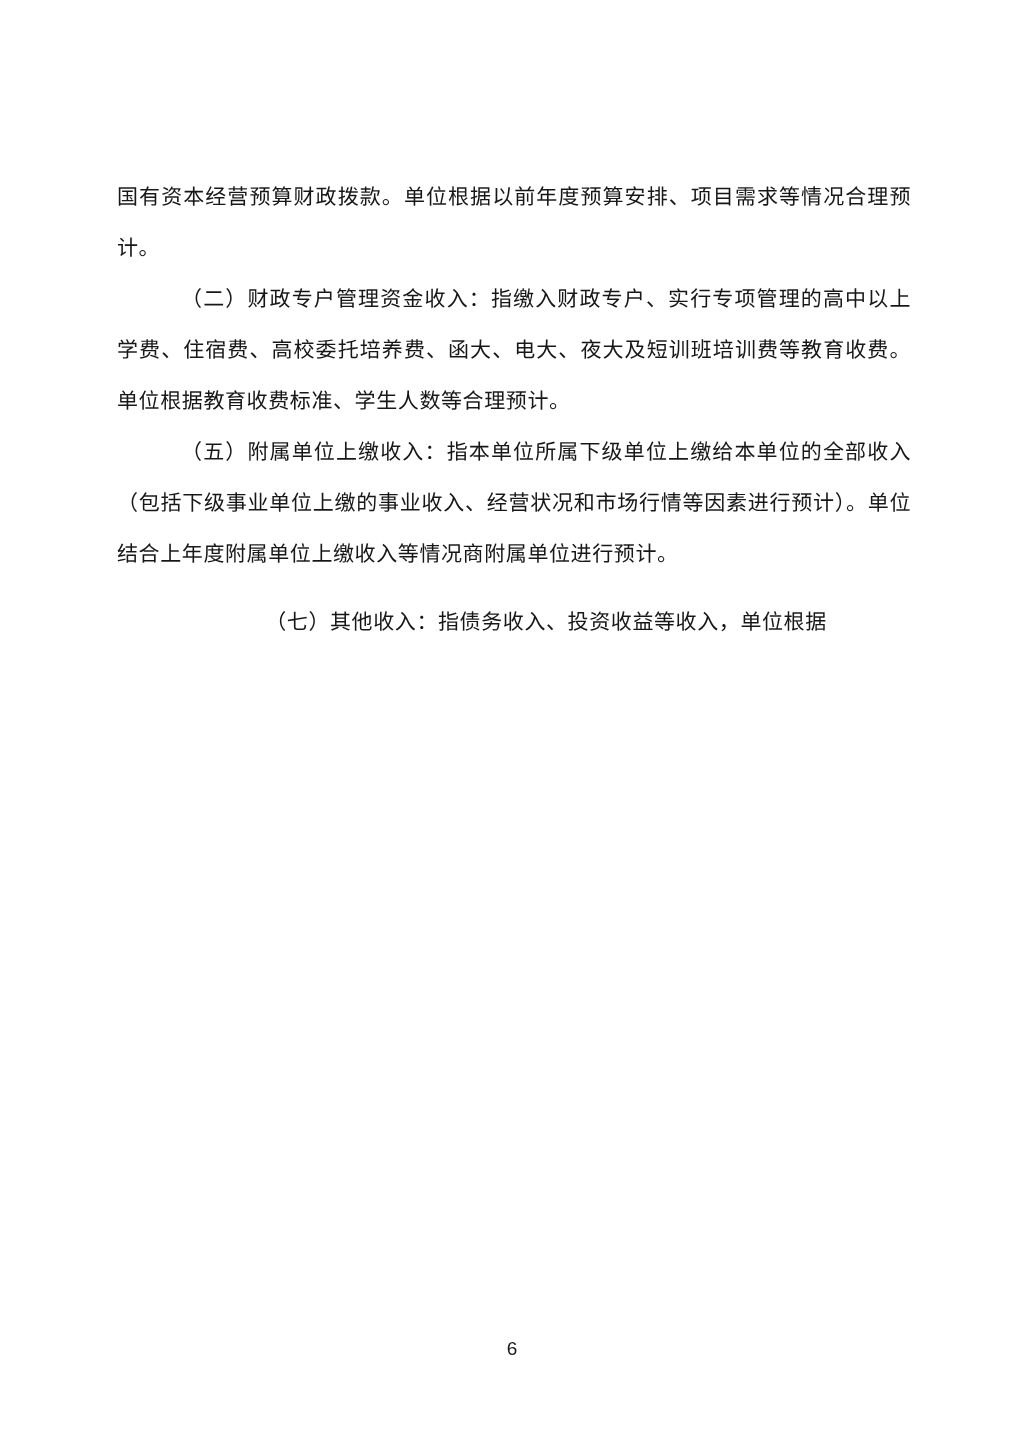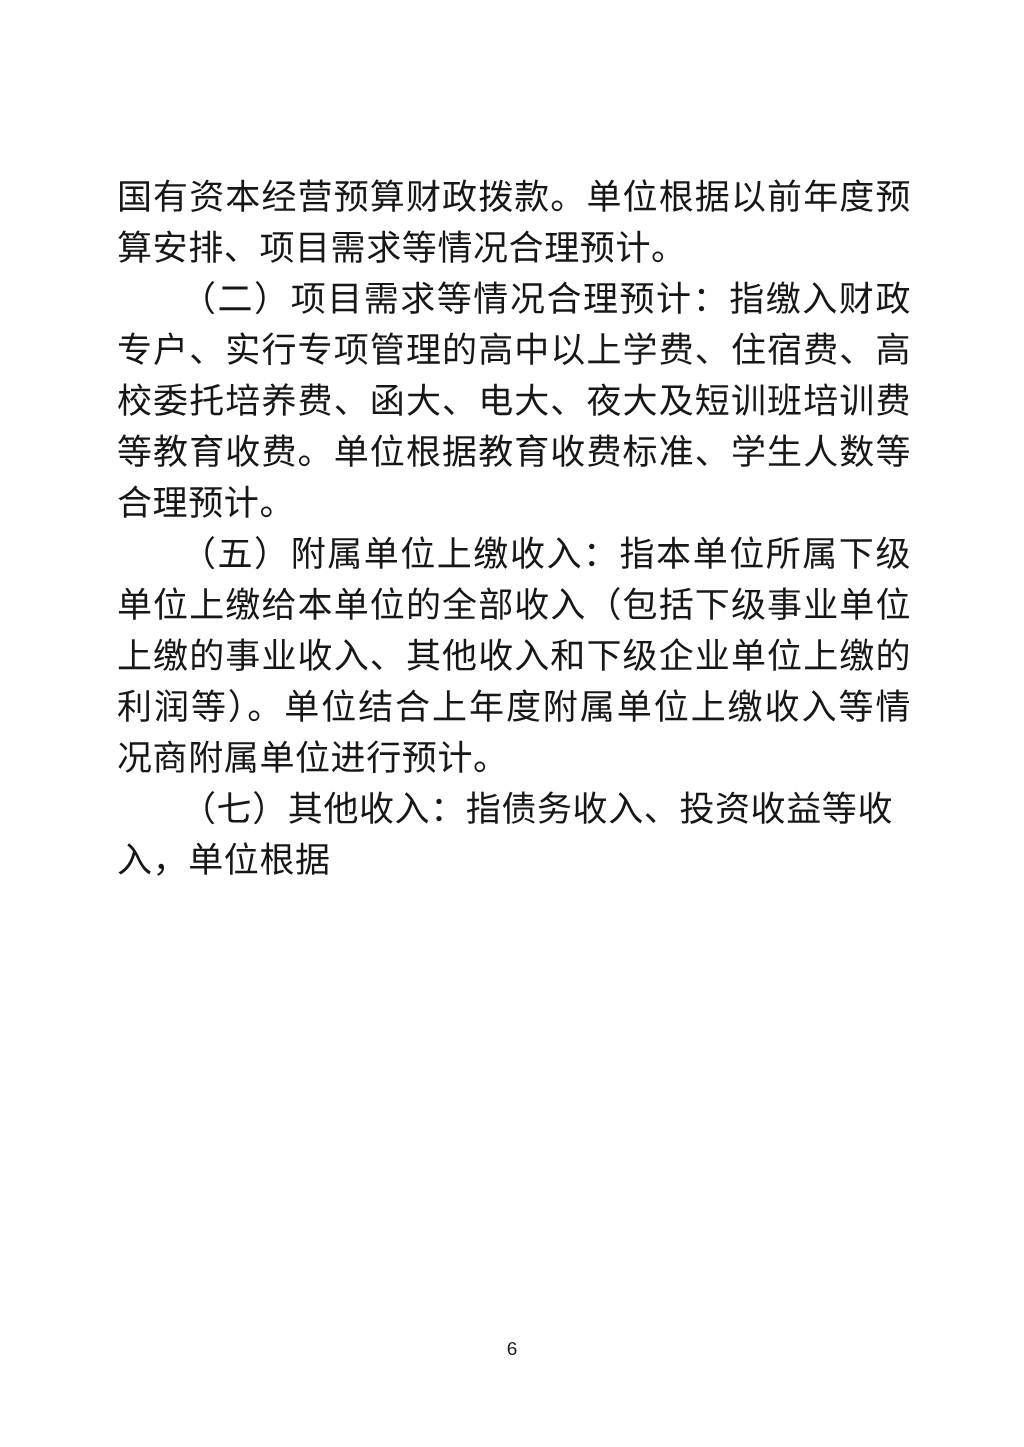--- a/index.html
+++ b/index.html
@@ -21,36 +21,37 @@
   }
   .text-column {
     position: absolute;
     left: 117px;
     top: 172px;
     width: 794px;
   }
   .para {
     margin: 0;
     padding: 0;
-    font-size: 35px;
+    font-size: 21px;
     line-height: 51px;
     color: #171717;
     text-align: justify;
     text-justify: inter-character;
     letter-spacing: 0.6px;
     font-family: "DejaVu Serif", "Liberation Serif", serif;
     font-weight: 400;
     text-indent: 0;
     word-break: break-all;
   }
   .para.indent {
     text-indent: 64px;
   }
   .para.last-line-left {
-    text-align: left;
+    text-align: center;
+    margin-top: 17px;
   }
   .page-number {
     position: absolute;
     left: 0;
     right: 0;
     top: 1338px;
     text-align: center;
     font-family: "Liberation Sans", "DejaVu Sans", sans-serif;
     font-size: 19px;
     color: #1a1a1a;
@@ -59,25 +60,25 @@
 </style>
 </head>
 <body>
 
 <div class="page">
 
   <div class="text-column">
 
     <p class="para">国有资本经营预算财政拨款。单位根据以前年度预算安排、项目需求等情况合理预计。</p>
 
-    <p class="para indent">（二）项目需求等情况合理预计：指缴入财政专户、实行专项管理的高中以上学费、住宿费、高校委托培养费、函大、电大、夜大及短训班培训费等教育收费。单位根据教育收费标准、学生人数等合理预计。</p>
+    <p class="para indent">（二）财政专户管理资金收入：指缴入财政专户、实行专项管理的高中以上学费、住宿费、高校委托培养费、函大、电大、夜大及短训班培训费等教育收费。单位根据教育收费标准、学生人数等合理预计。</p>
 
 
 
-    <p class="para indent">（五）附属单位上缴收入：指本单位所属下级单位上缴给本单位的全部收入（包括下级事业单位上缴的事业收入、其他收入和下级企业单位上缴的利润等）。单位结合上年度附属单位上缴收入等情况商附属单位进行预计。</p>
+    <p class="para indent">（五）附属单位上缴收入：指本单位所属下级单位上缴给本单位的全部收入（包括下级事业单位上缴的事业收入、经营状况和市场行情等因素进行预计）。单位结合上年度附属单位上缴收入等情况商附属单位进行预计。</p>
 
 
     <p class="para indent last-line-left">（七）其他收入：指债务收入、投资收益等收入，单位根据</p>
 
   </div>
 
   <div class="page-number">6</div>
 
 </div>
 

